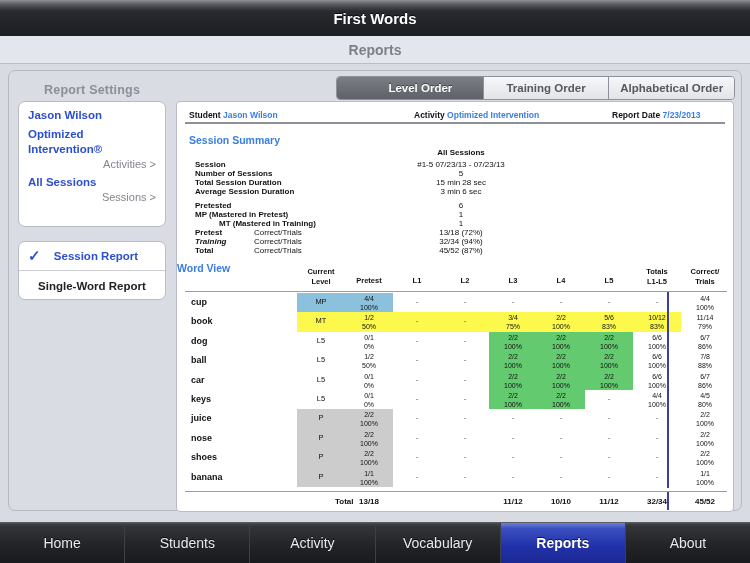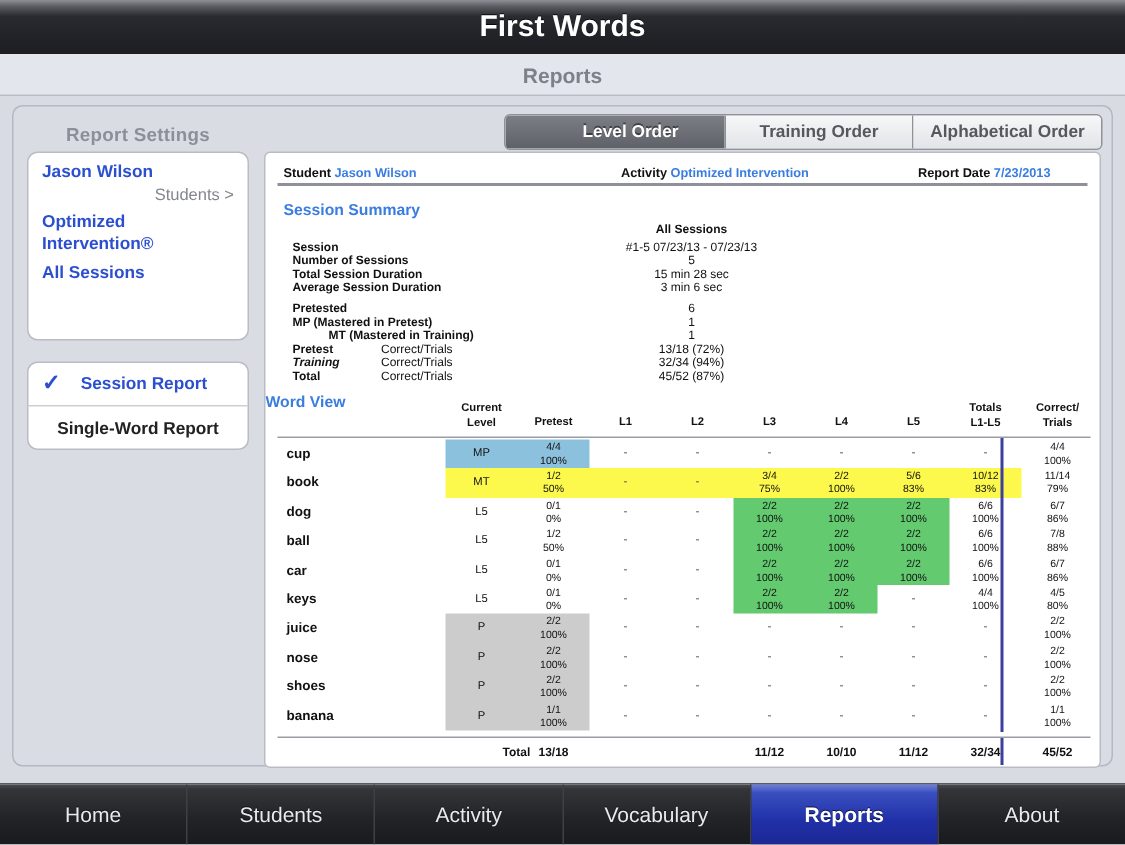--- a/index.html
+++ b/index.html
@@ -10,21 +10,21 @@
   }
   .app { position:relative; width:750px; height:563px; }
 
   
   .titlebar{
     position:absolute; left:0; top:0; width:750px; height:36px;
     background:linear-gradient(to bottom,#8e9096 0%,#5a5c62 12%,#2a2b30 30%,#232429 60%,#1d1e22 100%);
     display:flex; align-items:center; justify-content:center;
   }
   .titlebar .title{
-    color:#ffffff; font-size:20px; font-weight:bold;
+    color:#ffffff; font-size:15px; font-weight:bold;
     text-shadow:0 -1px 0 rgba(0,0,0,.8);
   }
 
   
   .subheader{
     position:absolute; left:0; top:36px; width:750px; height:28px;
     background:#e3e6ed;
     border-bottom:1px solid #b9bdc6;
     display:flex; align-items:center; justify-content:center;
   }
@@ -246,27 +246,28 @@
 
   <div class="segmented" id="segmented">
       <div class="seg active">Level Order</div>
       <div class="seg">Training Order</div>
       <div class="seg">Alphabetical Order</div>
     </div>
 
   <div class="card card-info" id="info-card">
       <div class="info-block">
         <div class="info-title">Jason Wilson</div>
-        <div class="info-sub">Students &gt;</div>
       </div>
       <div class="info-block">
         <div class="info-title">Optimized Intervention®</div>
+        <div class="info-sub">Activities &gt;</div>
       </div>
       <div class="info-block">
         <div class="info-title">All Sessions</div>
+        <div class="info-sub">Sessions &gt;</div>
       </div>
     </div>
 
   <div class="card card-reports" id="reports-card">
       <div class="rep-row first">
         <span class="rep-check">✓</span>
         <span class="rep-label sel">Session Report</span>
       </div>
       <div class="rep-row">
         <span class="rep-label unsel">Single-Word Report</span>

